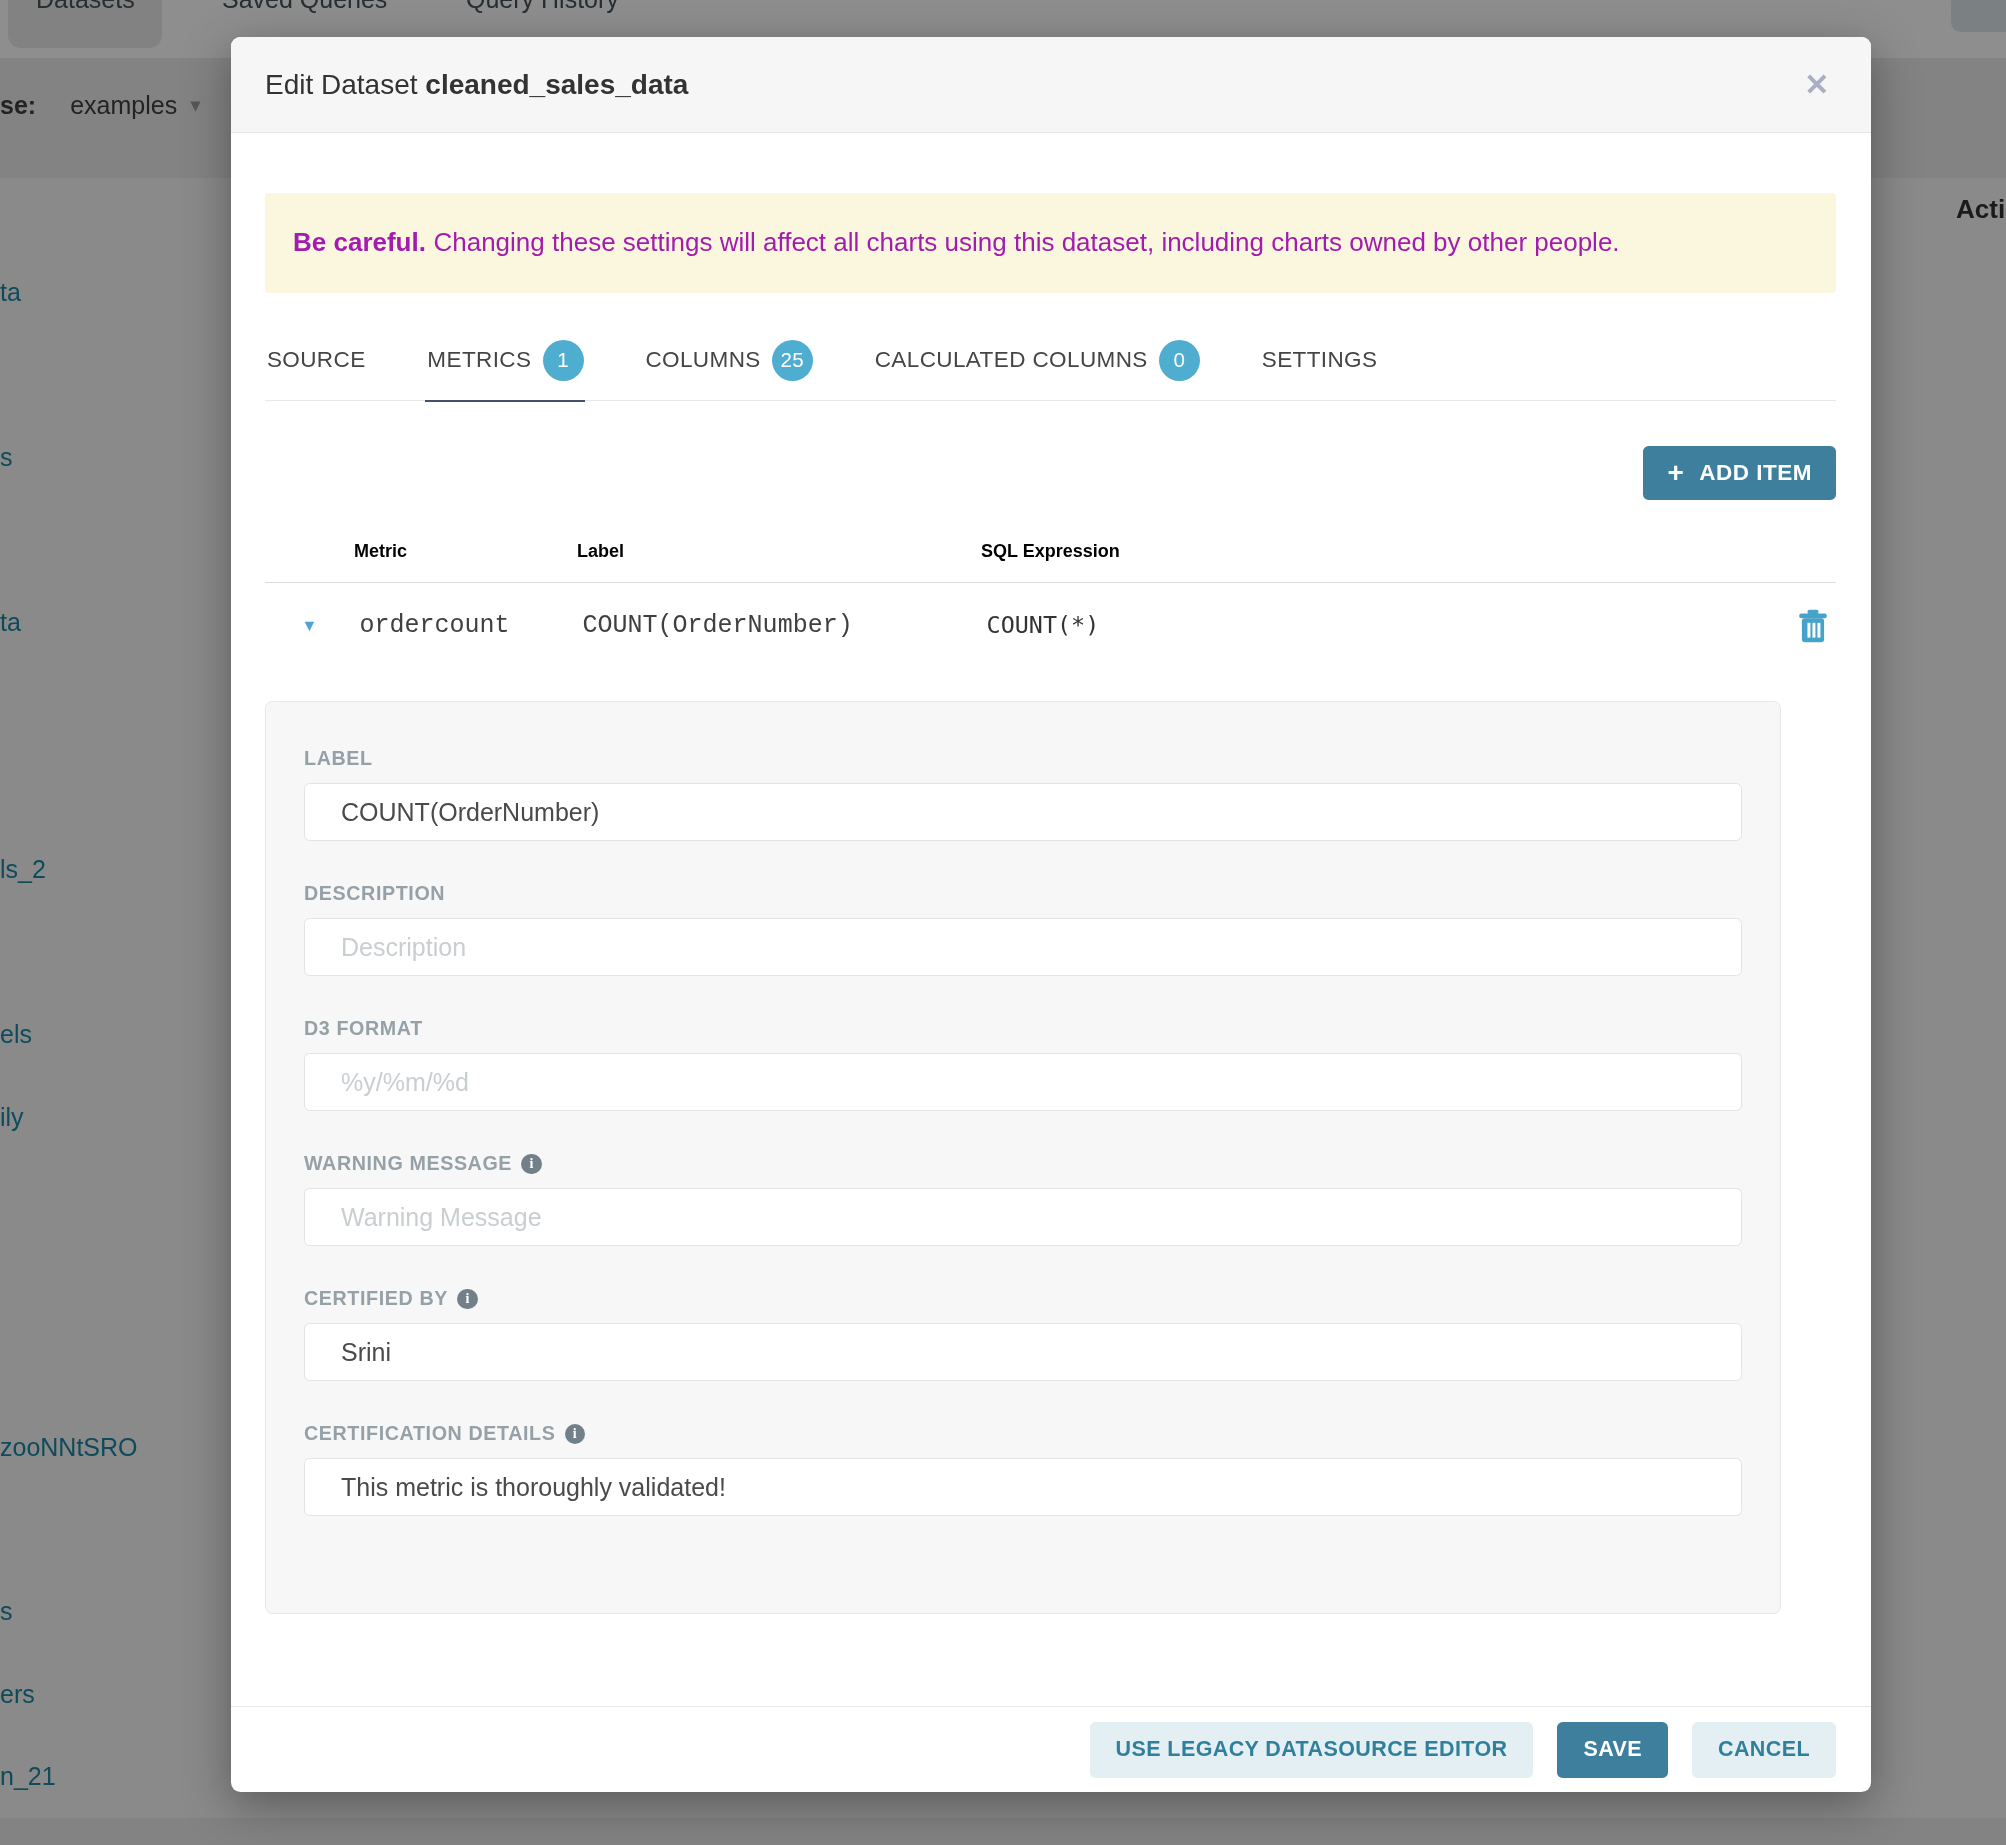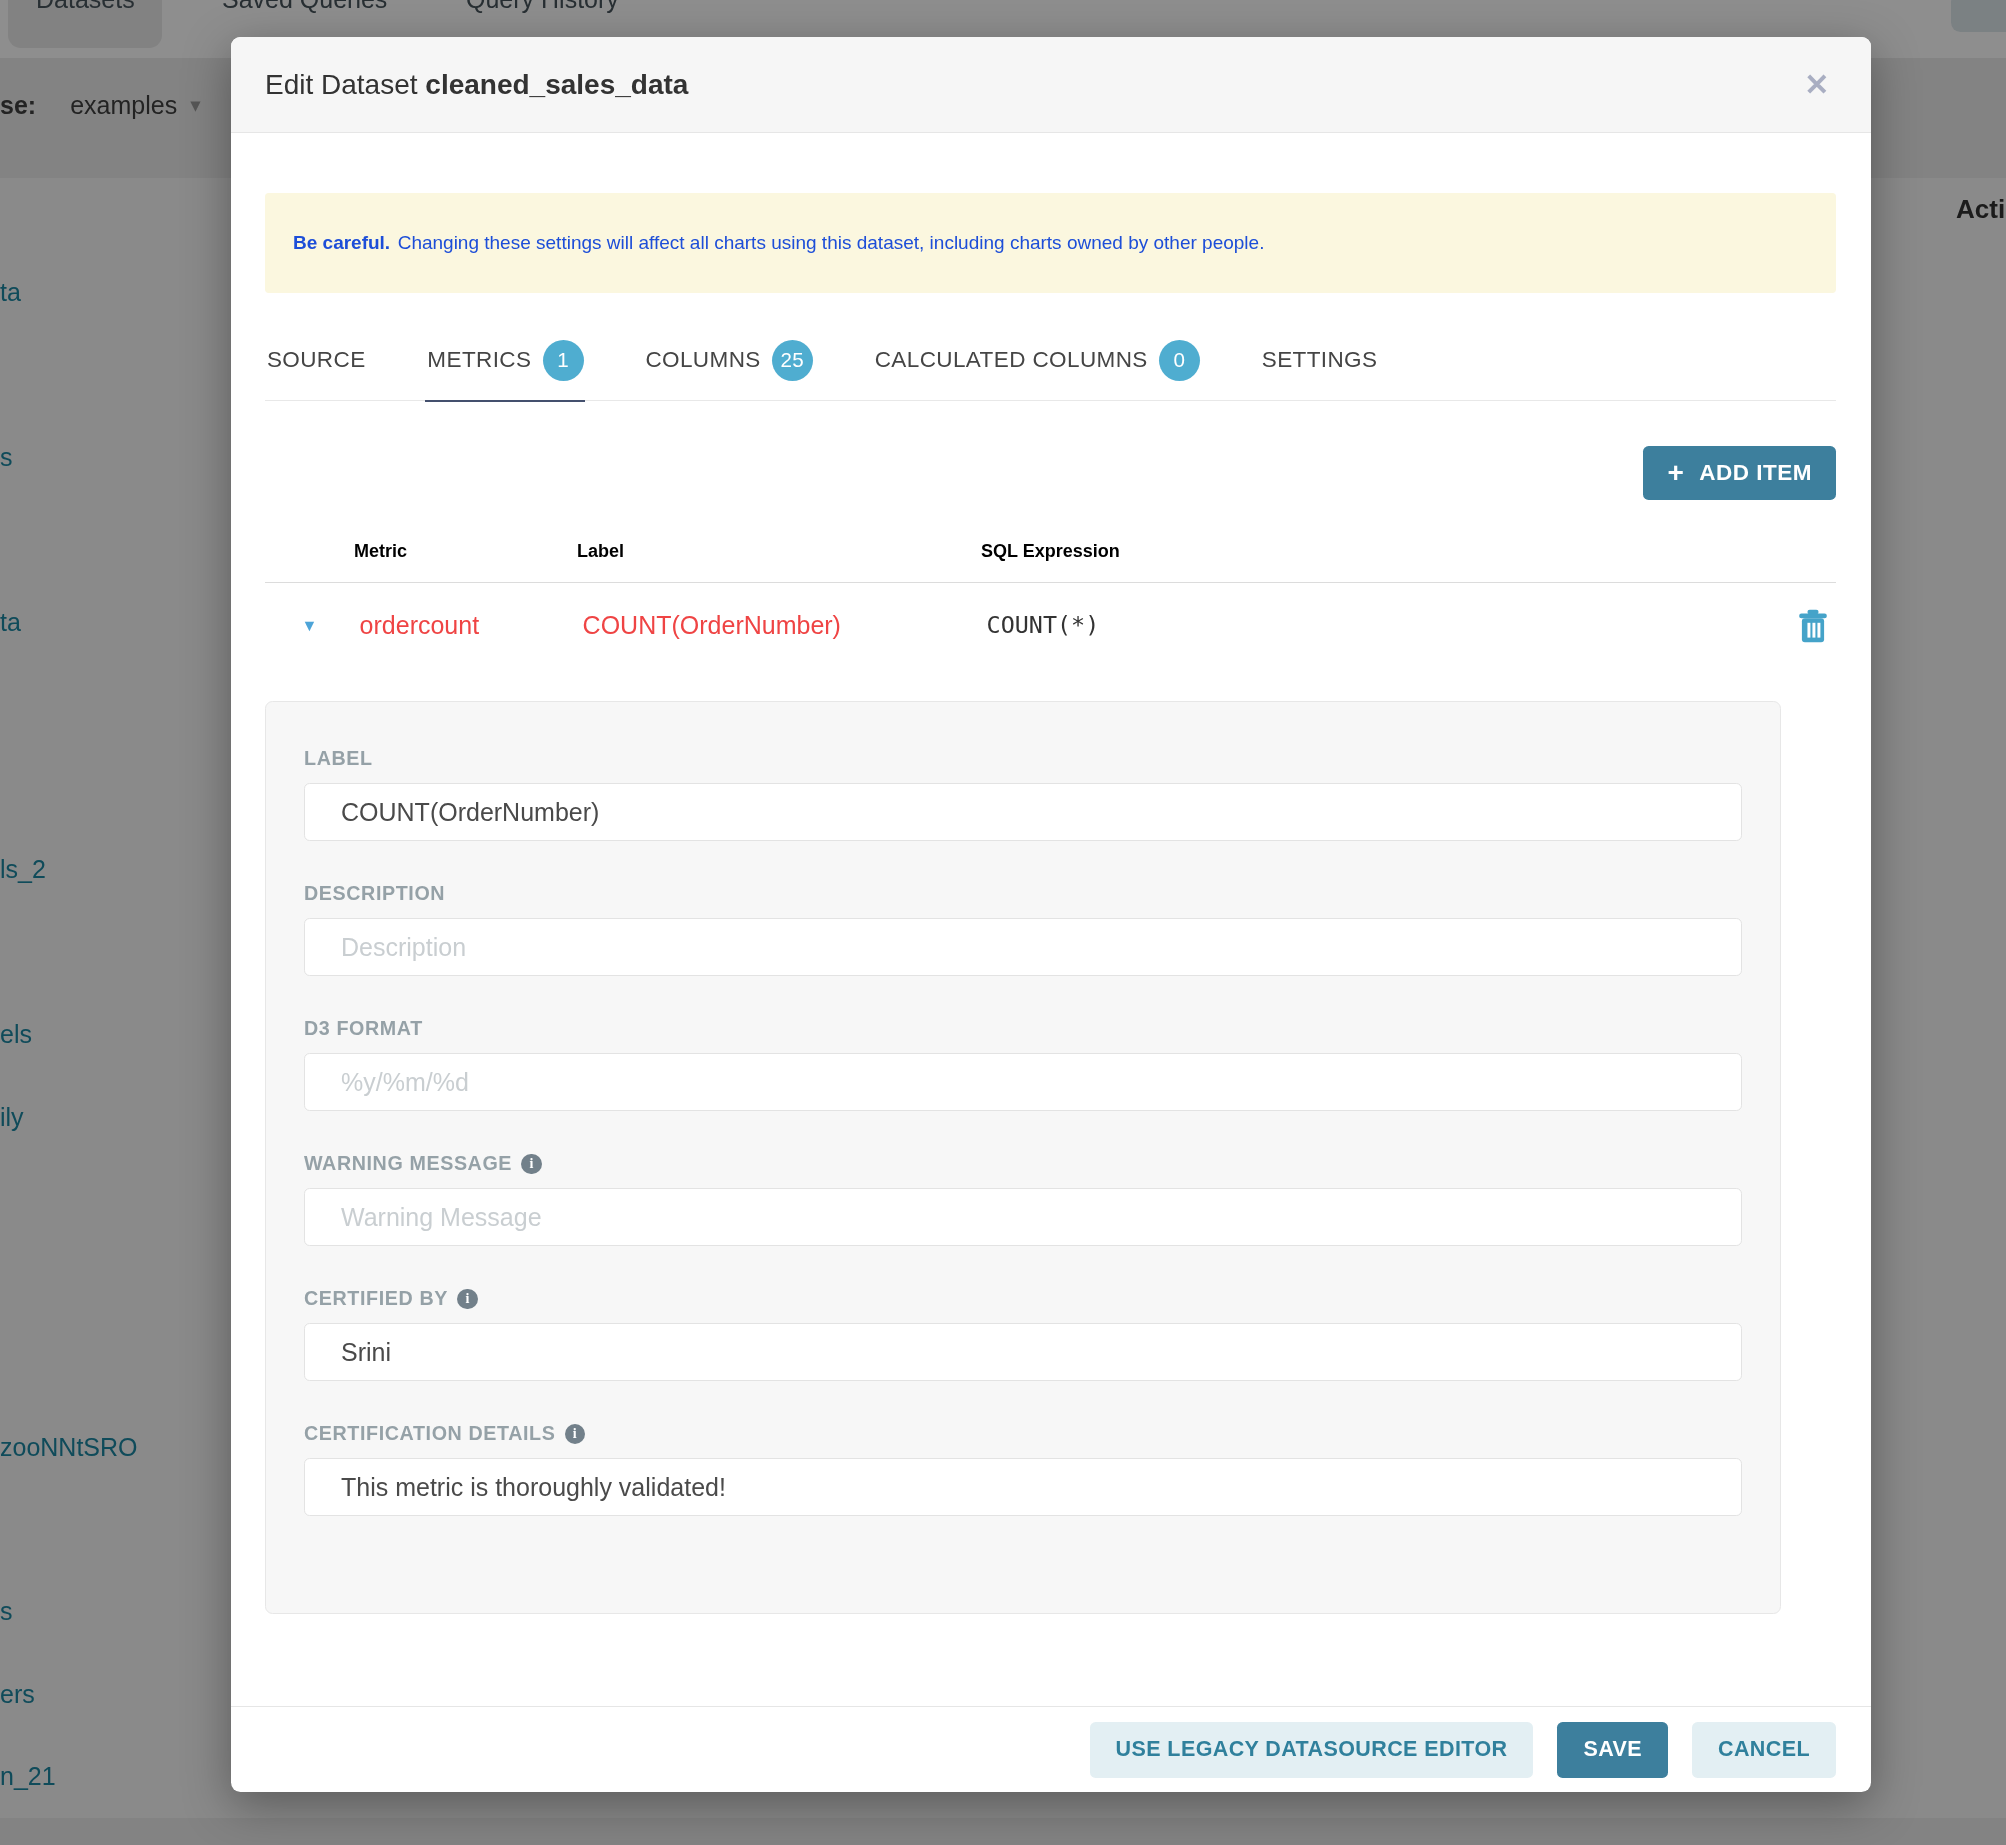--- a/index.html
+++ b/index.html
@@ -48,21 +48,21 @@
   .modal-title b { font-weight:bold; }
   .modal-close {
     margin-left:auto; font-size:30px; color:#a9aec2; cursor:pointer; line-height:1;
     padding:5.6px 7.5px; font-weight:bold;
   }
   .modal-body { flex:1 1 auto; padding:0 35px 0 34px; overflow:hidden; }
 
   .banner {
     margin-top:60px; min-height:100px; background:#fbf7df; border-radius:3.7px;
     display:flex; align-items:center; padding:0 28px;
-    font-size:19px; color:#1d4ed8; line-height:1.35;
+    font-size:26px; color:#a21caf; line-height:1.35;
   }
   .banner b { font-weight:bold; margin-right:7.5px; }
 
   .tabs { margin-top:43px; display:flex; gap:58px; border-bottom:0.9px solid #e8e8e8; }
   .tab {
     display:flex; align-items:center; gap:11.2px; padding:3.7px 1.9px 19px 1.9px;
     font-size:22.5px; letter-spacing:0.4px; color:#454545; cursor:pointer; white-space:nowrap;
     border-bottom:2.8px solid transparent; margin-bottom:-1.9px;
   }
   .tab.active { border-bottom-color:#44506e; }
@@ -78,21 +78,21 @@
     background:#3d7f9d; color:#fff; border:none; border-radius:5.6px;
     font-family:inherit; font-size:22.5px; font-weight:600; letter-spacing:0.5px; cursor:pointer;
   }
   .btn-add .plus { font-size:28px; font-weight:bold; line-height:1; }
 
   .mgrid { display:grid; grid-template-columns:89px 223px 404px 1fr 47px; align-items:center; }
   .mhead { margin-top:41px; padding-bottom:20.6px; border-bottom:1.9px solid #dcdcdc; }
   .mhead .h { font-size:18px; font-weight:bold; color:#000000; }
   .mrow { height:118px; align-items:start; padding-top:28px; }
   .mrow .caret { color:#4da4d8; font-size:16px; text-align:center; padding-top:5.6px; cursor:pointer; }
-  .mrow .cell { font-size:25px; color:#ef4444; padding-left:5.6px; }
+  .mrow .cell { font-size:25px; color:#404040; padding-left:5.6px;font-family:Liberation Mono, monospace; }
   .mrow .mono { font-family:"DejaVu Sans Mono", monospace; font-size:23.4px; color:#333; }
   .trash-btn { background:none; border:none; cursor:pointer; padding:0; margin-top:-3.7px; }
 
   .panel {
     width:1516px; background:#f7f7f7; border:0.9px solid #e7e7e7; border-radius:7.5px;
     padding:45px 38px 84px 38px;
   }
   .field { margin-bottom:41px; }
   .field:last-child { margin-bottom:13px; }
   .flabel {

